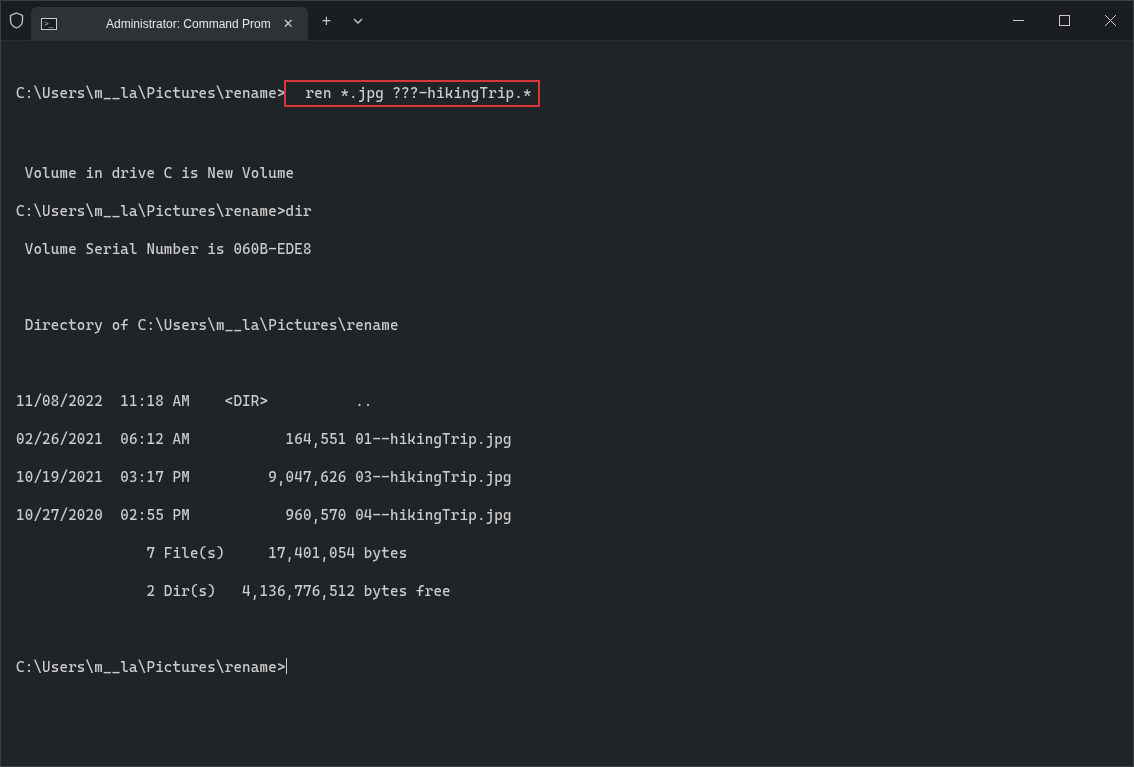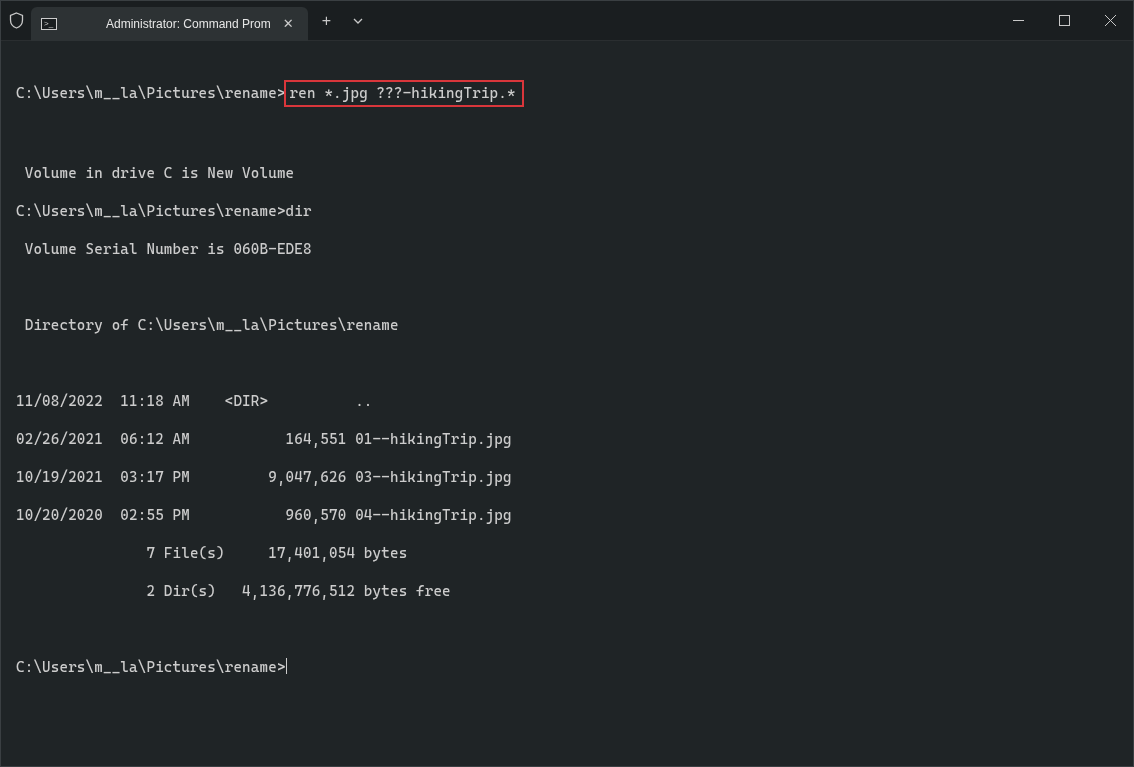--- a/index.html
+++ b/index.html
@@ -84,21 +84,21 @@
       color: #cccccc;
       font-size: 14.5px;
       line-height: 19px;
       white-space: pre;
       font-family: Consolas, 'Cascadia Mono', monospace;
       letter-spacing: 0.2px;
     }
     .highlight-box {
       border: 2.5px solid #d9363b;
       display: inline-block;
-      padding: 2px 6px 2px 4px;
+      padding: 2px 6px 2px 20px;
       margin-left: -2px;
     }
     .cursor {
       display: inline-block;
       width: 1px;
       height: 16px;
       background: #cccccc;
       vertical-align: text-bottom;
       margin-bottom: 1px;
     }
@@ -148,18 +148,18 @@
 <div class="line"></div>
 <div class="line"> Volume in drive C is New Volume</div>
 <div class="line"><span>C:\Users\m__la\Pictures\rename&gt;</span><span>dir</span></div>
 <div class="line"> Volume Serial Number is 060B-EDE8</div>
 <div class="line"></div>
 <div class="line"> Directory of C:\Users\m__la\Pictures\rename</div>
 <div class="line"></div>
 <div class="line">11/08/2022  11:18 AM    &lt;DIR&gt;          ..</div>
 <div class="line">02/26/2021  06:12 AM           164,551 01--hikingTrip.jpg</div>
 <div class="line">10/19/2021  03:17 PM         9,047,626 03--hikingTrip.jpg</div>
-<div class="line">10/20/2020  02:55 PM           960,570 04--hikingTrip.jpg</div>
+<div class="line">10/27/2020  02:55 PM           960,570 04--hikingTrip.jpg</div>
 <div class="line">               7 File(s)     17,401,054 bytes</div>
 <div class="line">               2 Dir(s)   4,136,776,512 bytes free</div>
 <div class="line"></div>
 <div class="line"><span>C:\Users\m__la\Pictures\rename&gt;</span><span class="cursor"></span></div>
 </div>
 
 </body></html>

